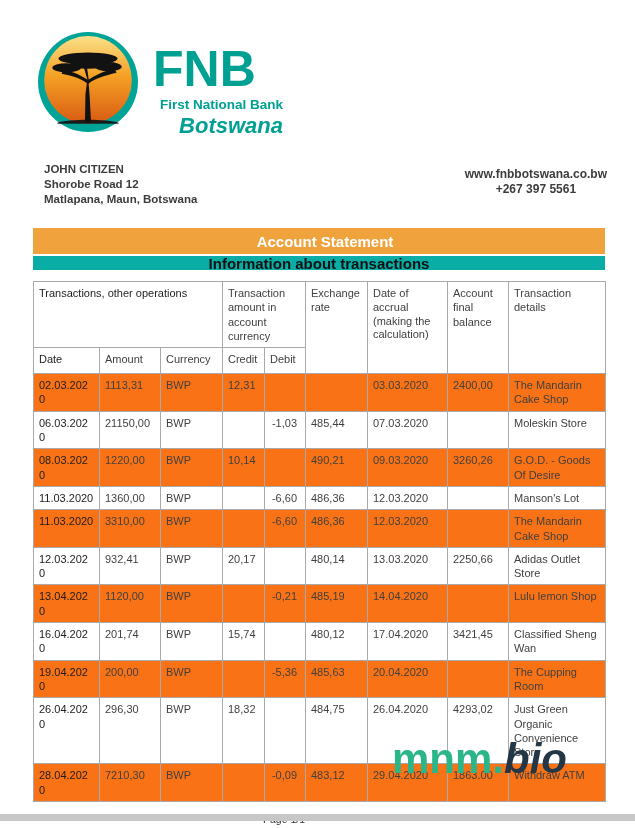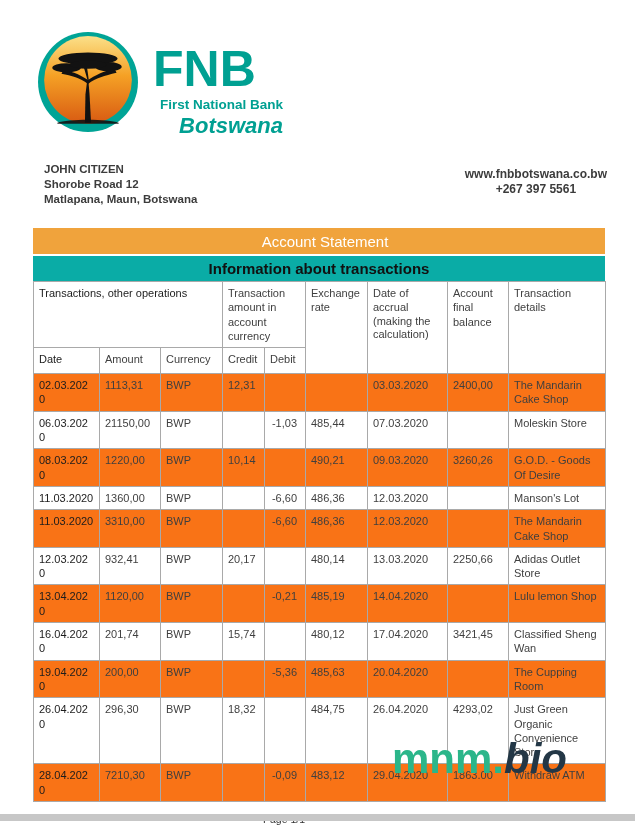--- a/index.html
+++ b/index.html
@@ -19,22 +19,22 @@
   .bank-name { font-size:13.5px; font-weight:bold; color:#00A092; margin-top:3px; white-space:nowrap;text-align:right; }
   .region { font-size:22px; font-style:italic; font-weight:bold; color:#00A092; text-align:right; margin-top:1px; }
 
   
   .customer { position:absolute; left:44px; top:162px; font-size:11.5px; font-weight:bold; color:#3c3c3c; line-height:15px; }
   .contact  { position:absolute; right:28px; top:167px; font-size:12px; font-weight:bold; color:#3c3c3c; line-height:15px; text-align:center; }
 
   
   .bar { position:absolute; left:33px; width:572px; display:flex; align-items:center; justify-content:center; }
   .bar-title { top:228px; height:26px; background:#F0A33C; }
-  .bar-title span { color:#ffffff; font-size:15px; font-weight:normal;margin-left:12px; }
-  .bar-section { top:256px; height:25px; background:#0AACA6; }
+  .bar-title span { color:#ffffff; font-size:15px; font-weight:bold;margin-left:12px; }
+  .bar-section { top:256px; height:14px; background:#0AACA6; }
   .bar-section span { color:#111111; font-size:15px; font-weight:bold; }
 
   
   .txn-table {
     position:absolute; left:33px; top:281px; width:572px;
     border-collapse:collapse; table-layout:fixed;
   }
   .txn-table th, .txn-table td {
     border:1px solid #a9a9a9; vertical-align:top; text-align:left;
     font-size:11px; color:#3f3f3f; padding:4px 5px; line-height:1.3;

